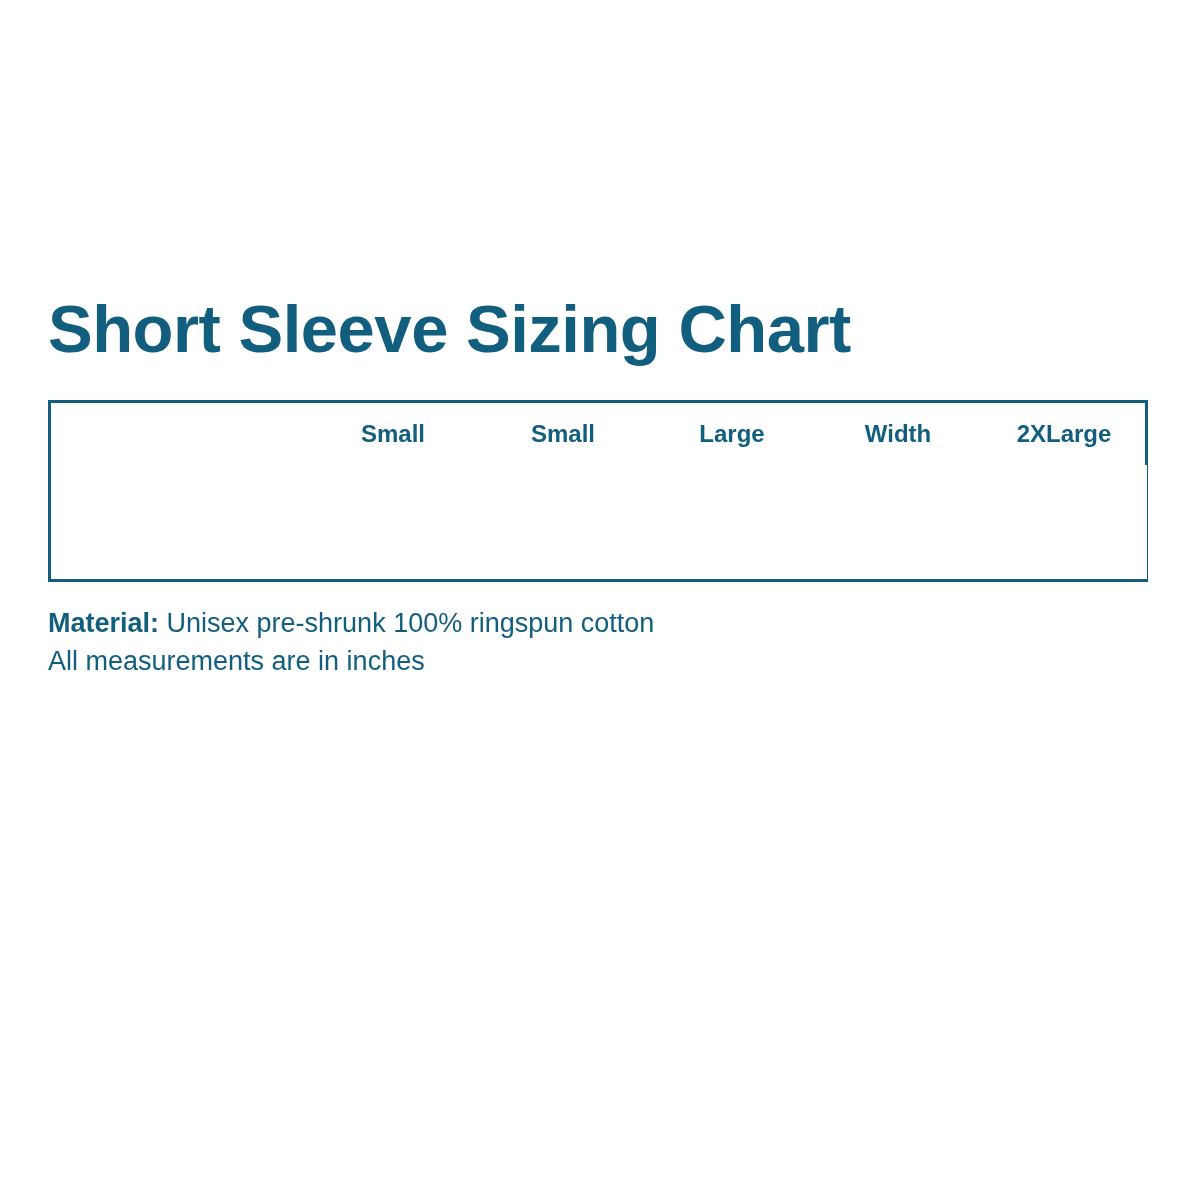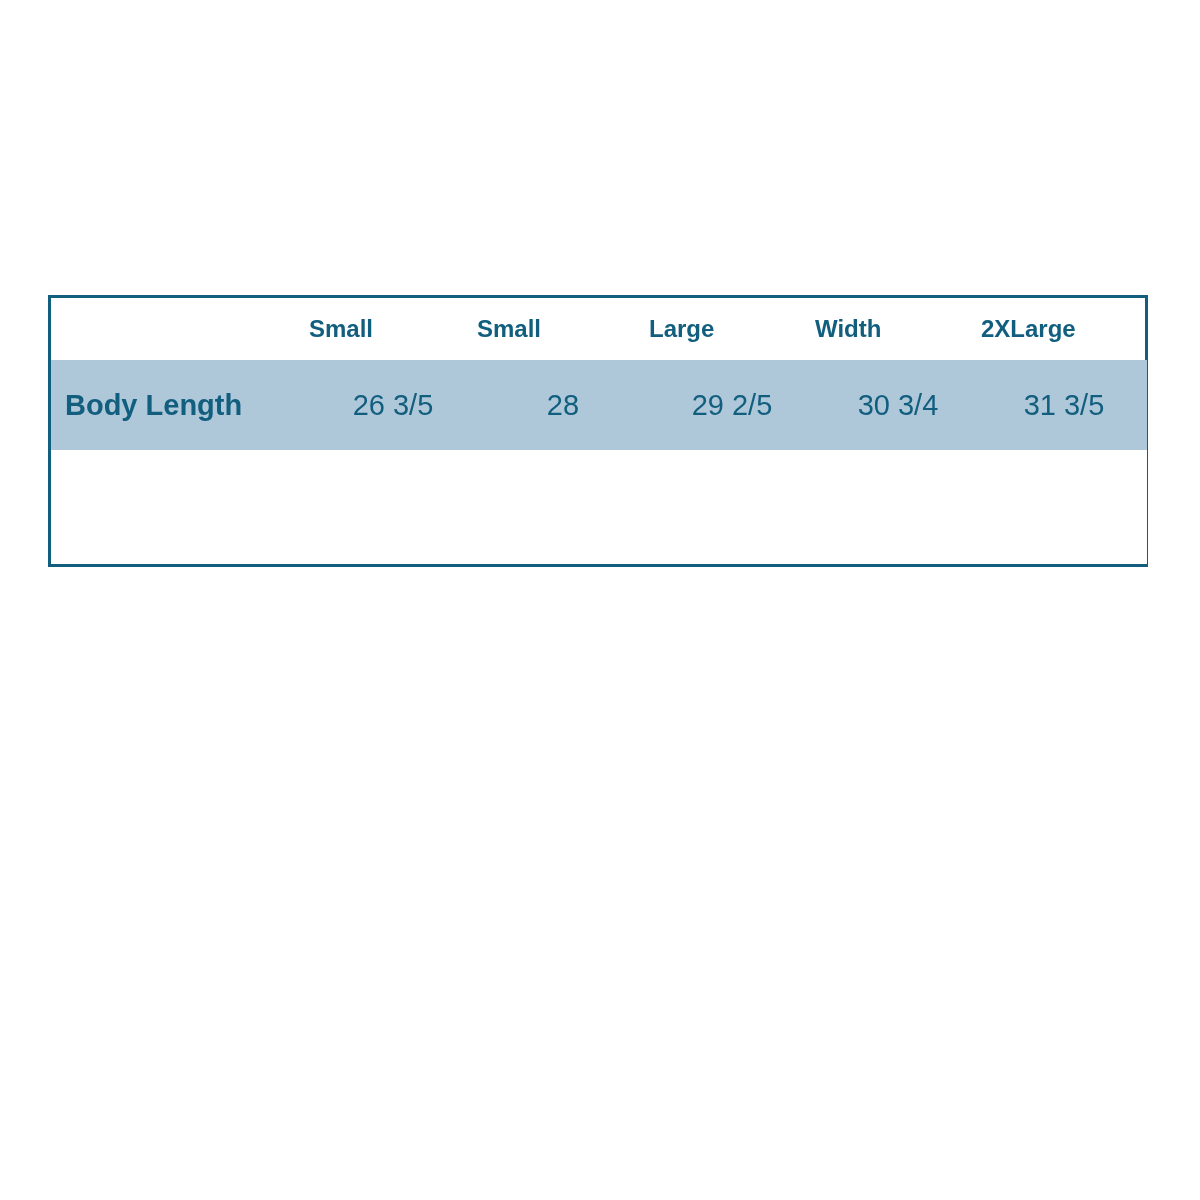--- a/index.html
+++ b/index.html
@@ -49,21 +49,21 @@
   table.sizing td, table.sizing th {
     padding: 0;
     margin: 0;
   }
   .hdr-row th {
     height: 62px;
     vertical-align: middle;
     font-size: 24px;
     font-weight: bold;
     color: #125e7e;
-    text-align: left;
+    text-align: center;
   }
   .hdr-row th.corner {
     text-align: left;
   }
   .data-row {
     background: #afc8d9;
   }
   .data-row td {
     height: 90px;
     vertical-align: middle;
@@ -96,20 +96,21 @@
   .footer .mat-label {
     font-weight: bold;
   }
 </style>
 </head>
 <body>
 
 <div class="page">
   <div class="content">
 
+    <h1 class="title">Short Sleeve Sizing Chart</h1>
 
     <div class="table-wrap">
       <table class="sizing">
         <colgroup>
           <col class="c0">
             <col class="c1">
             <col class="c2">
             <col class="c3">
             <col class="c4">
             <col class="c5">
@@ -118,28 +119,20 @@
           <tr class="hdr-row">
             <th class="corner"></th>
             <th>Small</th>
             <th>Small</th>
             <th>Large</th>
             <th>Width</th>
             <th>2XLarge</th>
           </tr>
         </thead>
         <tbody>
-          <tr class="data-row">
-            <td class="label">Body Length</td>
-            <td>26 3/5</td>
-            <td>28</td>
-            <td>29 2/5</td>
-            <td>30 3/4</td>
-            <td>31 3/5</td>
-          </tr>
           <tr class="spacer-row">
             <td></td>
               <td></td>
               <td></td>
             <td></td>
               <td></td>
               <td></td>
           </tr>
           <tr class="spacer-row">
             <td></td>
@@ -147,16 +140,18 @@
               <td></td>
             <td></td>
               <td></td>
               <td></td>
           </tr>
         </tbody>
       </table>
     </div>
 
     <div class="footer">
+      <div><span class="mat-label">Material:</span><span> Unisex pre-shrunk 100% ringspun cotton</span></div>
+      <div>All measurements are in inches</div>
     </div>
 
   </div>
 </div>
 
 </body></html>

